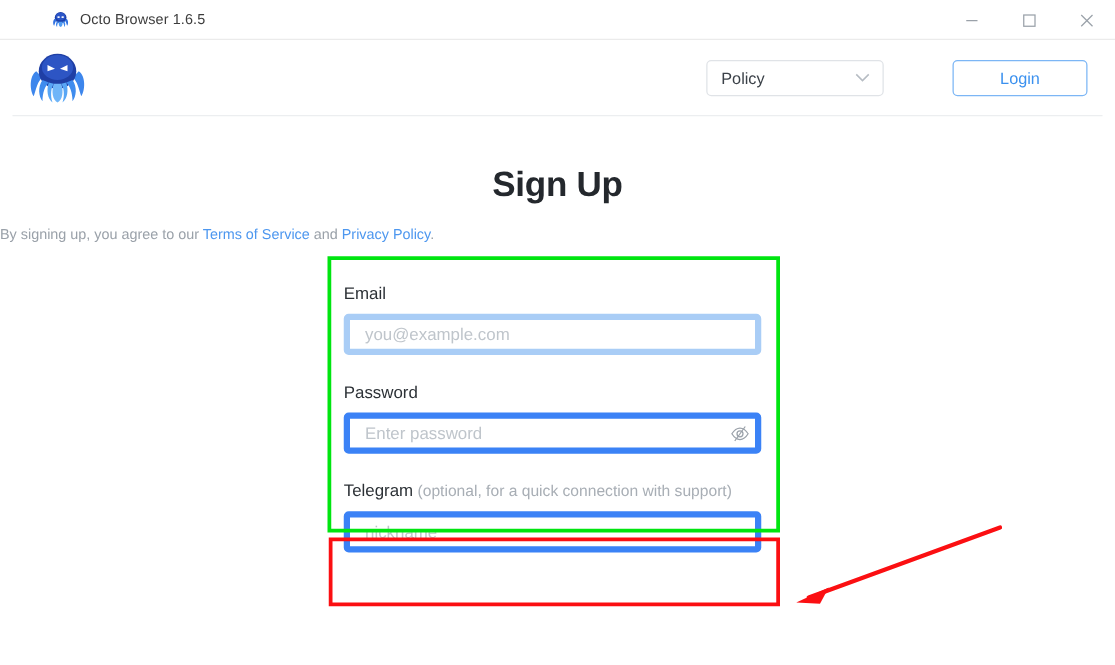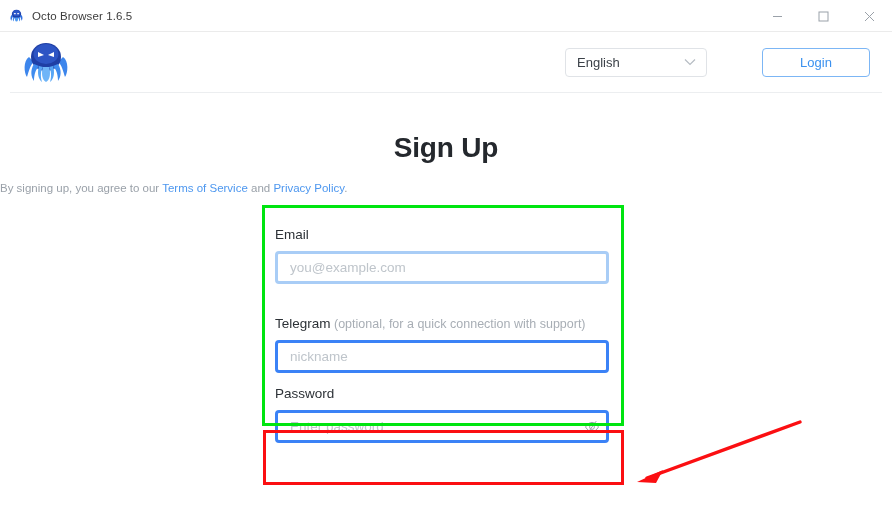--- a/index.html
+++ b/index.html
@@ -28,20 +28,21 @@
     background: #ffffff;
     display: flex;
     align-items: center;
     border-bottom: 1px solid #ebebeb;
   }
   .titlebar-left {
     display: flex;
     align-items: center;
     padding-left: 9px;
     gap: 8px;
+    margin-left: 32px;
   }
   .app-mini-logo {
     width: 15px;
     height: 15px;
     display: block;
   }
   .titlebar-text {
     font-size: 11.5px;
     color: #3c3c3c;
     letter-spacing: 0.1px;
@@ -174,33 +175,33 @@
   }
   .field-label .hint {
     color: #a8aeb5;
     font-size: 12.5px;
   }
   .field-label .hint-strong { color: #2c3136; }
 
   .text-input {
     width: 334px;
     height: 33px;
-    border: 3px solid #3b82f6;
+    border: 5px solid #3b82f6;
     border-radius: 4px;
     background: #ffffff;
     padding: 0 12px;
     font-size: 13.5px;
     color: #737373;
     font-family: "Liberation Sans", sans-serif;
     outline: none;
   }
   .text-input::placeholder { color: #bfc5cb; }
   .text-input.focused { border-color: #a9cdf6; }
 
-  .field-block { margin-bottom: 32px; }
+  .field-block { margin-bottom: 22px; }
   .field-block.tight { margin-bottom: 13px; }
 
   .pw-wrap { position: relative; width: 334px; }
   .pw-toggle {
     position: absolute;
     right: 9px;
     top: 8px;
     width: 17px;
     height: 17px;
     cursor: pointer;
@@ -286,21 +287,21 @@
       <path d="M12 25 C8 31 9 38 12 42 C12 35 14 30 17 27 Z" fill="#3f8cee"></path>
       <path d="M36 25 C40 31 39 38 36 42 C36 35 34 30 31 27 Z" fill="#3f8cee"></path>
       <path d="M17 27 C15 33 16 40 20 43 C18 37 19 31 21 28 Z" fill="#58a6f5"></path>
       <path d="M31 27 C33 33 32 40 28 43 C30 37 29 31 27 28 Z" fill="#58a6f5"></path>
       <path d="M21 28 C19 34 20 41 24 43 C28 41 29 34 27 28 Z" fill="#6fb5f8"></path>
       <path d="M16 13 L22 16 L16 18 Z" fill="#ffffff"></path>
       <path d="M32 13 L26 16 L32 18 Z" fill="#ffffff"></path>
     </svg>
     <div class="header-right">
       <div class="lang-select">
-        <span class="lang-select-label">English</span>
+        <span class="lang-select-label">Policy</span>
         <svg class="chev" width="12" height="8" viewBox="0 0 12 8">
           <path d="M1 1.5 L6 6.5 L11 1.5" fill="none" stroke="#b6bcc3" stroke-width="1.2"></path>
         </svg>
       </div>
       <button class="login-btn">Login</button>
     </div>
   </div>
   <div class="header-divider"></div>
 
   <div class="content">
@@ -309,43 +310,43 @@
 
     <div class="legal-line">
       <span>By signing up, you agree to our </span><a href="#">Terms of Service</a><span> and </span><a href="#">Privacy Policy</a><span>.</span>
     </div>
 
     <div class="form-area">
 
       <div class="field-block">
         <div class="field-label">Email</div>
         <input class="text-input focused" type="text" placeholder="you@example.com" style="">
-      </div>
-
-      <div class="field-block tight">
-        <div class="field-label">
-          <span class="hint-strong">Telegram</span><span class="hint"> (optional, for a quick connection with support)</span>
-        </div>
-        <input class="text-input" type="text" placeholder="nickname" style="">
       </div>
 
       <div class="field-block">
         <div class="field-label">Password</div>
         <div class="pw-wrap">
           <input class="text-input" type="text" placeholder="Enter password" style="">
           <span class="pw-toggle">
             <svg width="16" height="14" viewBox="0 0 16 14">
               <path d="M1.5 7 C3.5 3.8 5.8 2.4 8 2.4 C10.2 2.4 12.5 3.8 14.5 7 C12.5 10.2 10.2 11.6 8 11.6 C5.8 11.6 3.5 10.2 1.5 7 Z" fill="none" stroke="#9aa1a9" stroke-width="1"></path>
               <circle cx="8" cy="7" r="2.4" fill="none" stroke="#9aa1a9" stroke-width="1"></circle>
               <line x1="12.2" y1="1.2" x2="3.8" y2="12.8" stroke="#9aa1a9" stroke-width="1"></line>
             </svg>
           </span>
         </div>
       </div>
 
+      <div class="field-block tight">
+        <div class="field-label">
+          <span class="hint-strong">Telegram</span><span class="hint"> (optional, for a quick connection with support)</span>
+        </div>
+        <input class="text-input" type="text" placeholder="nickname" style="">
+      </div>
+
     </div>
 
   </div>
 
   <div class="anno-green"></div>
   <div class="anno-red"></div>
   <svg class="anno-arrow" viewBox="0 0 190 75">
     <line x1="175" y1="7" x2="22" y2="63" stroke="#fb0f12" stroke-width="3.4" stroke-linecap="round"></line>
     <path d="M12 67 L38 55 L31 68 Z" fill="#fb0f12"></path>
   </svg>

